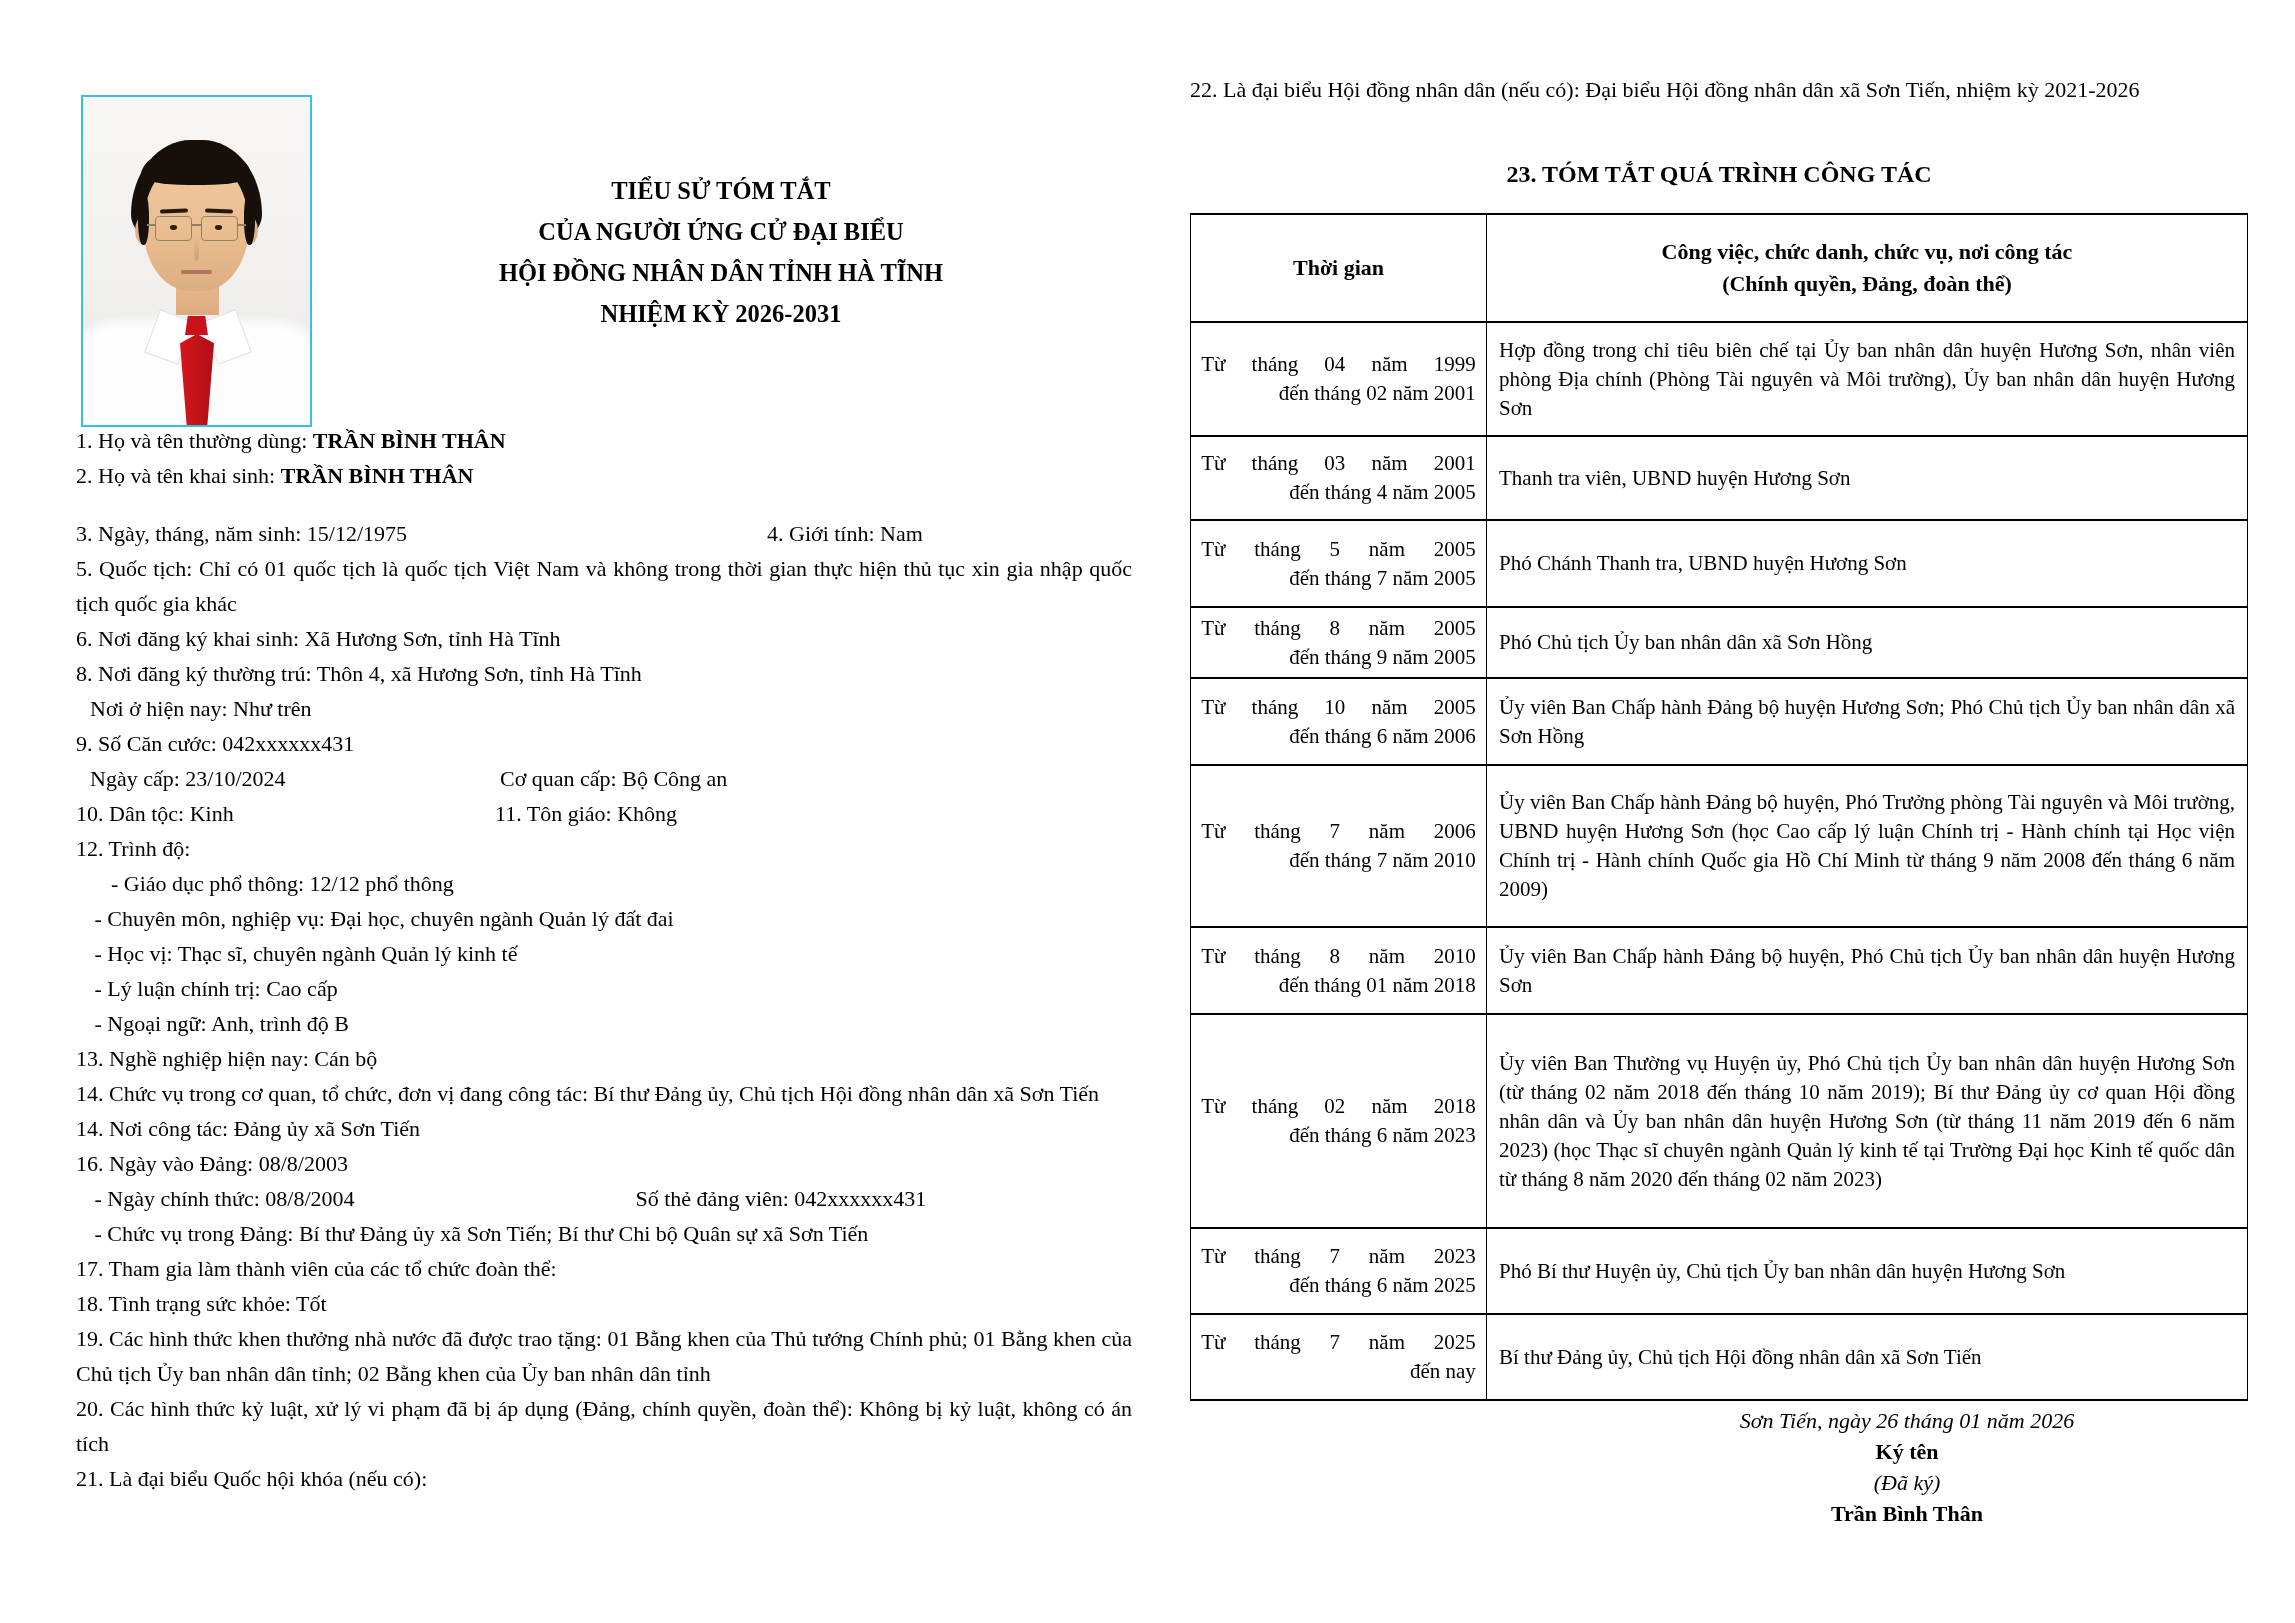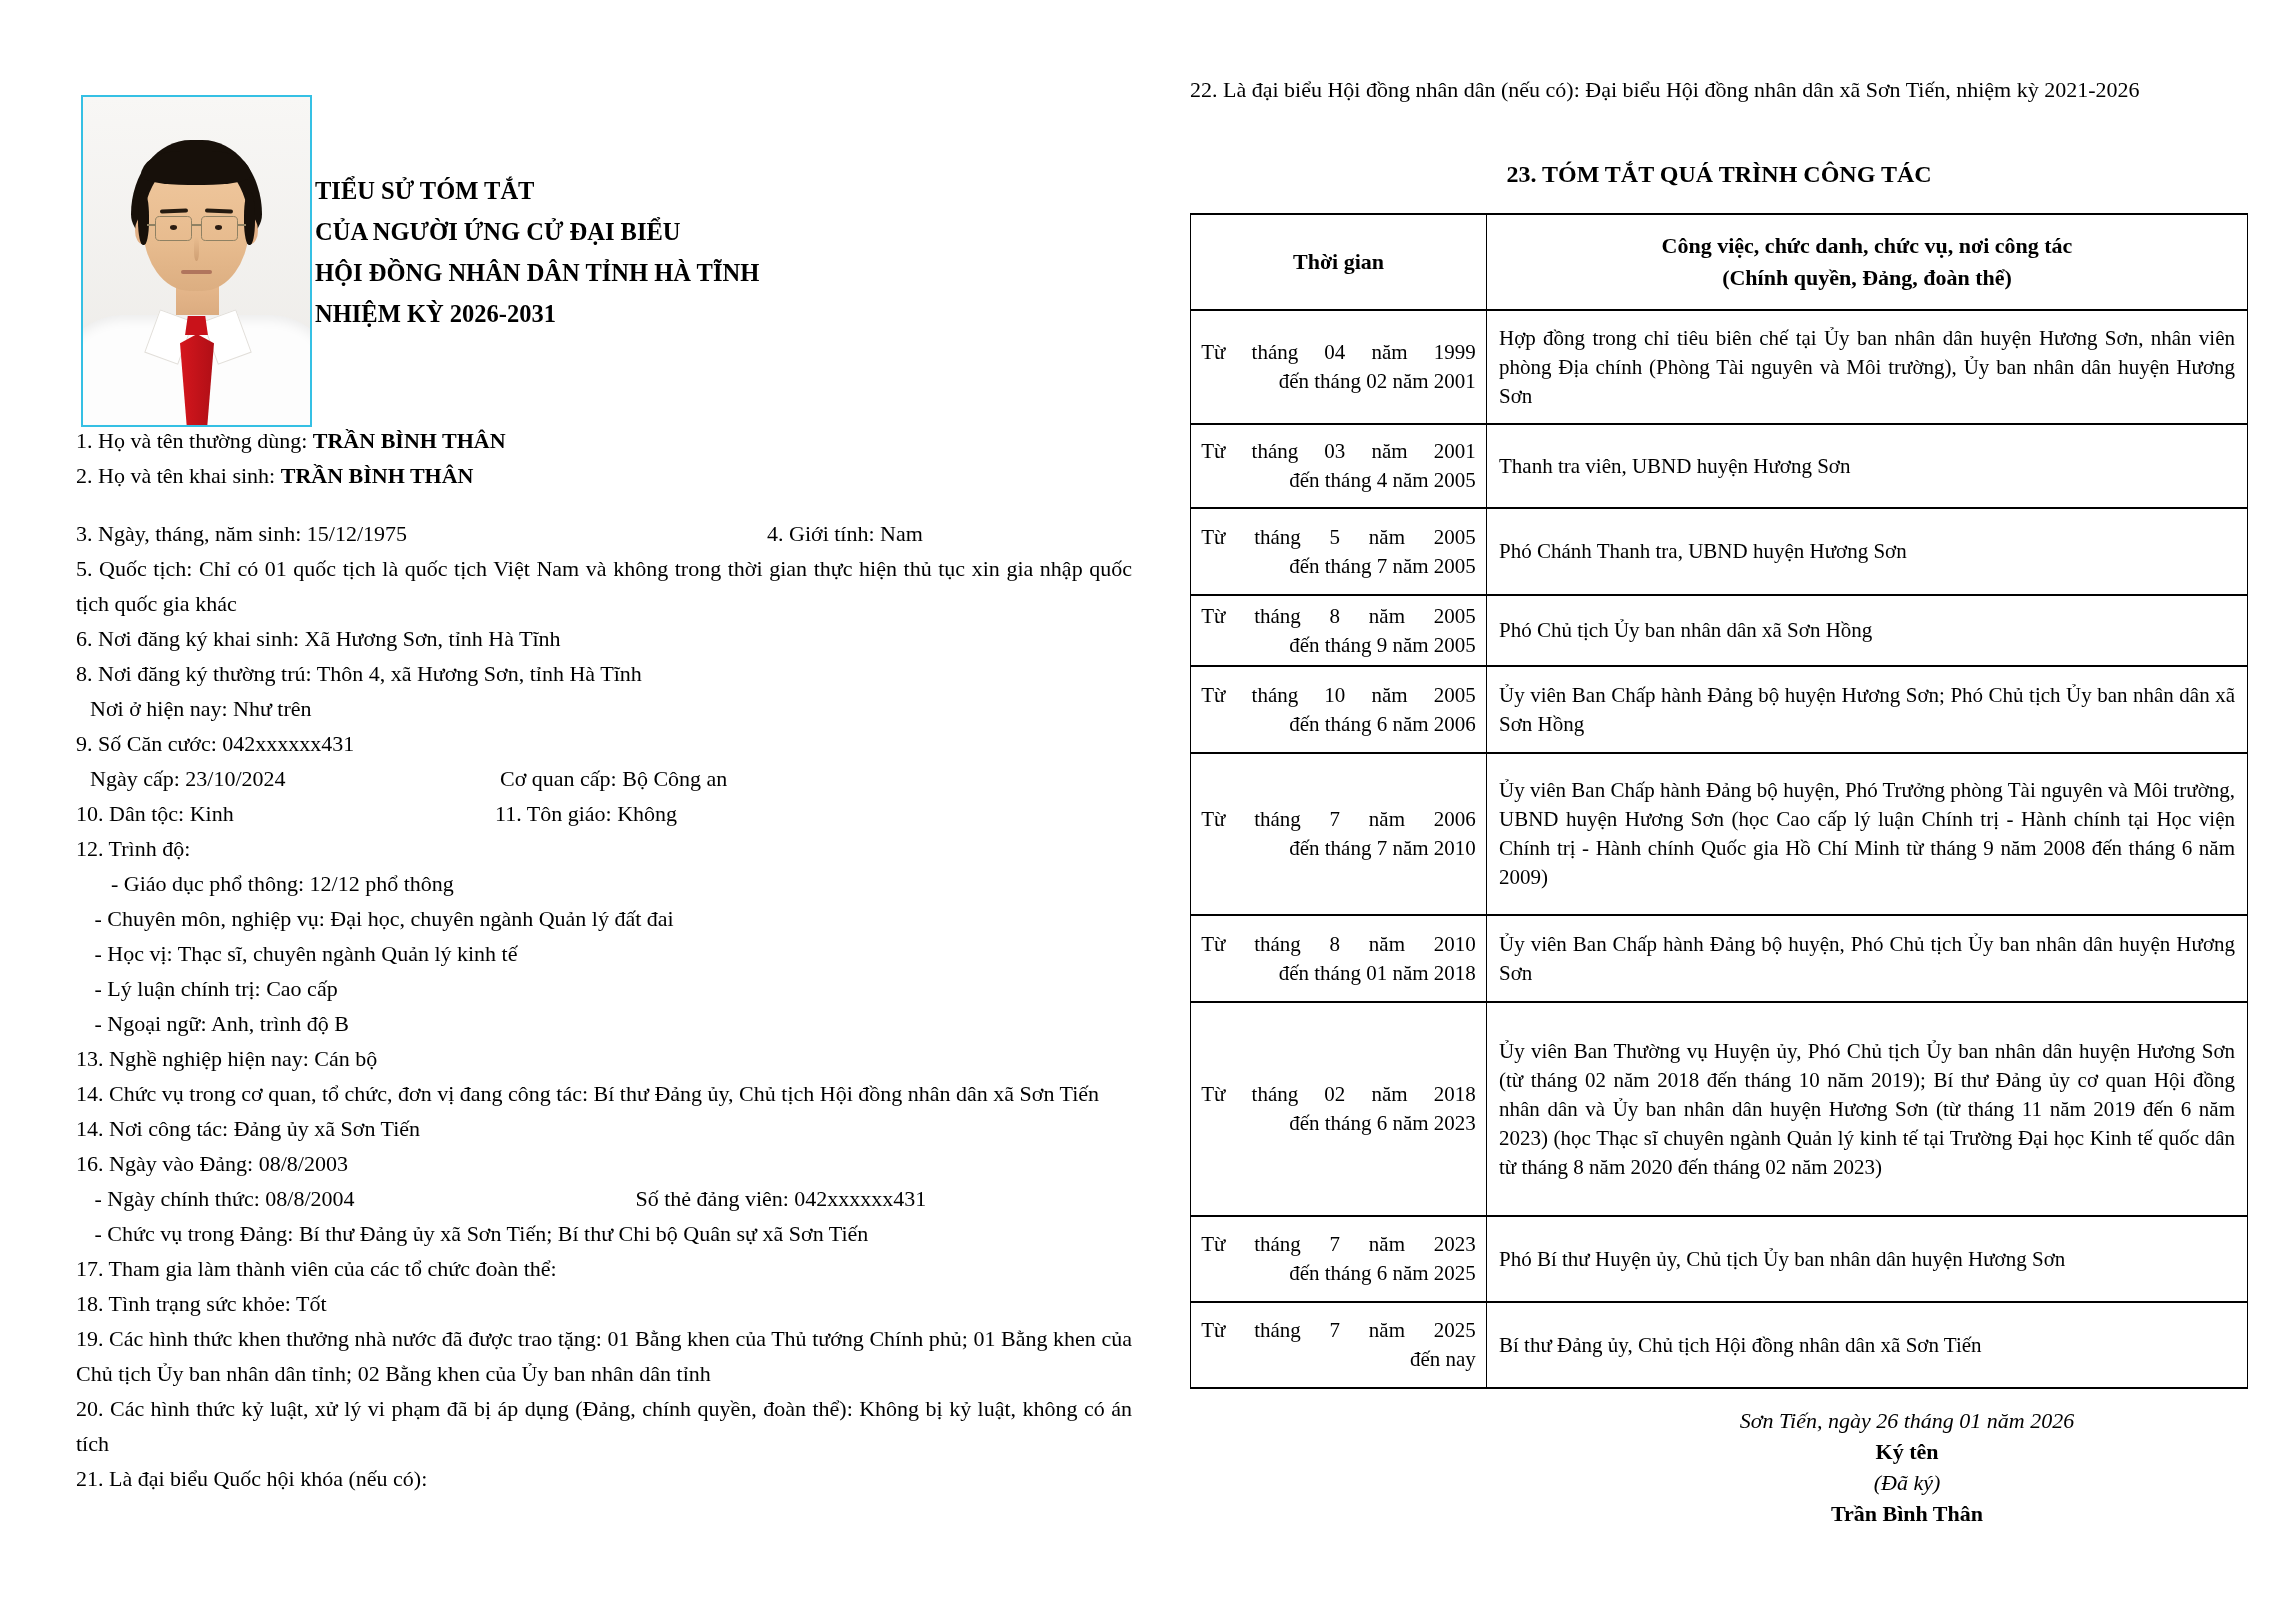--- a/index.html
+++ b/index.html
@@ -46,21 +46,21 @@
   .p-glass-r{ left:118px; top:119px; width:37px; height:25px; border:1.9px solid #8f8163; border-radius:4.6px; box-sizing:border-box; }
   .p-bridge { left:108px; top:127px; width:10.2px; height:1.9px; background:#8f8163; }
   .p-temple-l{ left:64px; top:127px; width:9.3px; height:1.9px; background:#8f8163; }
   .p-temple-r{ left:154px; top:127px; width:9.3px; height:1.9px; background:#8f8163; }
   .p-eye-l  { left:87px; top:128px; width:7.4px; height:5.1px; background:#2a1c12; border-radius:50%; }
   .p-eye-r  { left:132px; top:128px; width:7.4px; height:5.1px; background:#2a1c12; border-radius:50%; }
   .p-nose   { left:111px; top:139px; width:5.1px; height:25px; background:linear-gradient(#e9bd90,#cf9f73); border-radius:40%; }
   .p-mouth  { left:98px; top:173px; width:31px; height:4.2px; background:#b0755d; border-radius:2.8px; }
   
   .title-block {
-    position:absolute; left:315px; top:170px; width:812px; text-align:left;
+    position:absolute; left:315px; top:170px; width:812px; text-align:center;
     font-weight:bold; font-size:24.5px; line-height:41px;
   }
   
   .left-col {
     position:absolute; left:76px; top:423px; width:1056px;
     font-size:22px; line-height:35px;
   }
   .left-col p { margin:0; text-align:justify; }
   .cols .f1 { display:inline-block; }
   .w1492 { width:691px;margin-top:23px; } .w885 { width:410px; } .w905 { width:419px; } .w1170 { width:541px; }
@@ -169,21 +169,21 @@
   <p class="item22">22. Là đại biểu Hội đồng nhân dân (nếu có): Đại biểu Hội đồng nhân dân xã Sơn Tiến, nhiệm kỳ 2021-2026</p>
 
   <div class="heading23">23. TÓM TẮT QUÁ TRÌNH CÔNG TÁC</div>
 
   <table class="career-table">
     <colgroup>
         <col class="c-time">
         <col>
       </colgroup>
     <tbody>
-        <tr style="height:96px;">
+        <tr style="height:108px;">
       <th>Thời gian</th>
       <th>
         <div>Công việc, chức danh, chức vụ, nơi công tác</div>
         <div>(Chính quyền, Đảng, đoàn thể)</div>
       </th>
     </tr>
     <tr style="height:114px;">
       <td class="td-time">
             <div class="t1">Từ tháng 04 năm 1999</div>
             <div class="t2">đến tháng 02 năm 2001</div>

